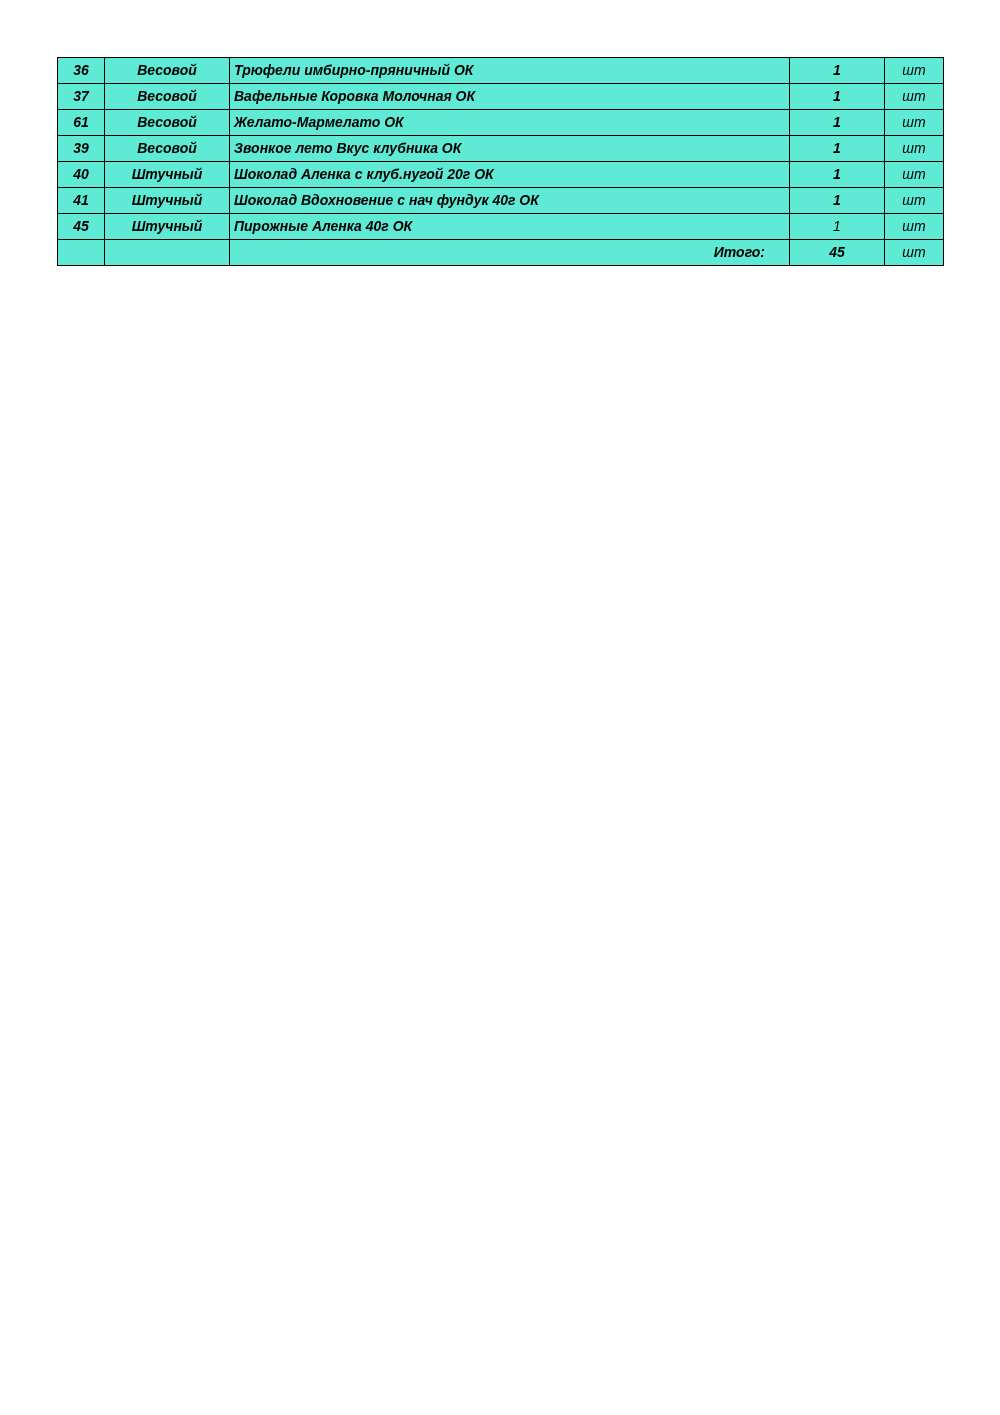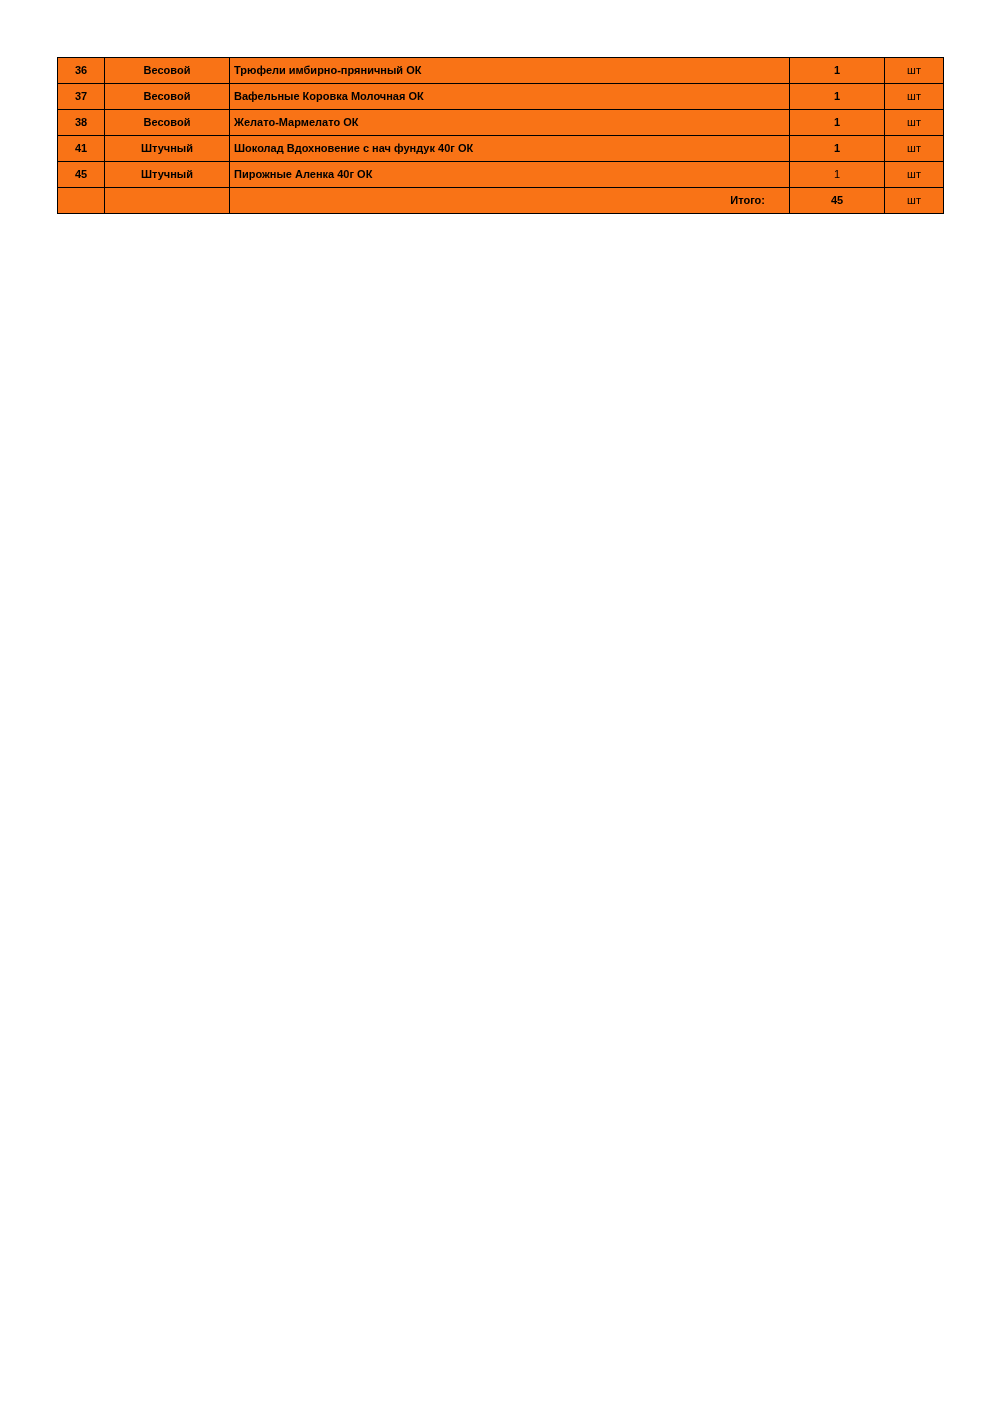--- a/index.html
+++ b/index.html
@@ -26,26 +26,27 @@
     position: absolute;
     left: 57px;
     top: 57px;
     width: 886px;
     border-collapse: collapse;
     table-layout: fixed;
   }
   .doc-table td {
     border: 1px solid #000000;
     font-family: "Liberation Sans", sans-serif;
-    font-size: 11px;
+    font-style: italic;
+    font-size: 14px;
     line-height: 1.1;
     padding: 0 4px;
     height: 25px;
     vertical-align: middle;
-    background: #f97316;
+    background: #5eead4;
   }
   col.c-num    { width: 47px; }
   col.c-type   { width: 125px; }
   col.c-name   { width: 560px; }
   col.c-qty    { width: 95px; }
   col.c-unit   { width: 59px; }
 
   .c-num-cell  { text-align: center; font-weight: bold; }
   .c-type-cell { text-align: center; font-weight: bold; }
   .c-name-cell { text-align: left; font-weight: bold; padding-left: 9px; }
@@ -90,23 +91,37 @@
           <td class="c-unit-cell">шт</td>
         </tr>
         <tr>
           <td class="c-num-cell">37</td>
           <td class="c-type-cell">Весовой</td>
           <td class="c-name-cell">Вафельные Коровка Молочная ОК</td>
           <td class="c-qty-cell">1</td>
           <td class="c-unit-cell">шт</td>
         </tr>
         <tr>
-          <td class="c-num-cell">38</td>
+          <td class="c-num-cell">61</td>
           <td class="c-type-cell">Весовой</td>
           <td class="c-name-cell">Желато-Мармелато ОК</td>
+          <td class="c-qty-cell">1</td>
+          <td class="c-unit-cell">шт</td>
+        </tr>
+        <tr>
+          <td class="c-num-cell">39</td>
+          <td class="c-type-cell">Весовой</td>
+          <td class="c-name-cell">Звонкое лето Вкус клубника ОК</td>
+          <td class="c-qty-cell">1</td>
+          <td class="c-unit-cell">шт</td>
+        </tr>
+        <tr>
+          <td class="c-num-cell">40</td>
+          <td class="c-type-cell">Штучный</td>
+          <td class="c-name-cell">Шоколад Аленка с клуб.нугой 20г ОК</td>
           <td class="c-qty-cell">1</td>
           <td class="c-unit-cell">шт</td>
         </tr>
         <tr>
           <td class="c-num-cell">41</td>
           <td class="c-type-cell">Штучный</td>
           <td class="c-name-cell">Шоколад Вдохновение с нач фундук 40г ОК</td>
           <td class="c-qty-cell">1</td>
           <td class="c-unit-cell">шт</td>
         </tr>

